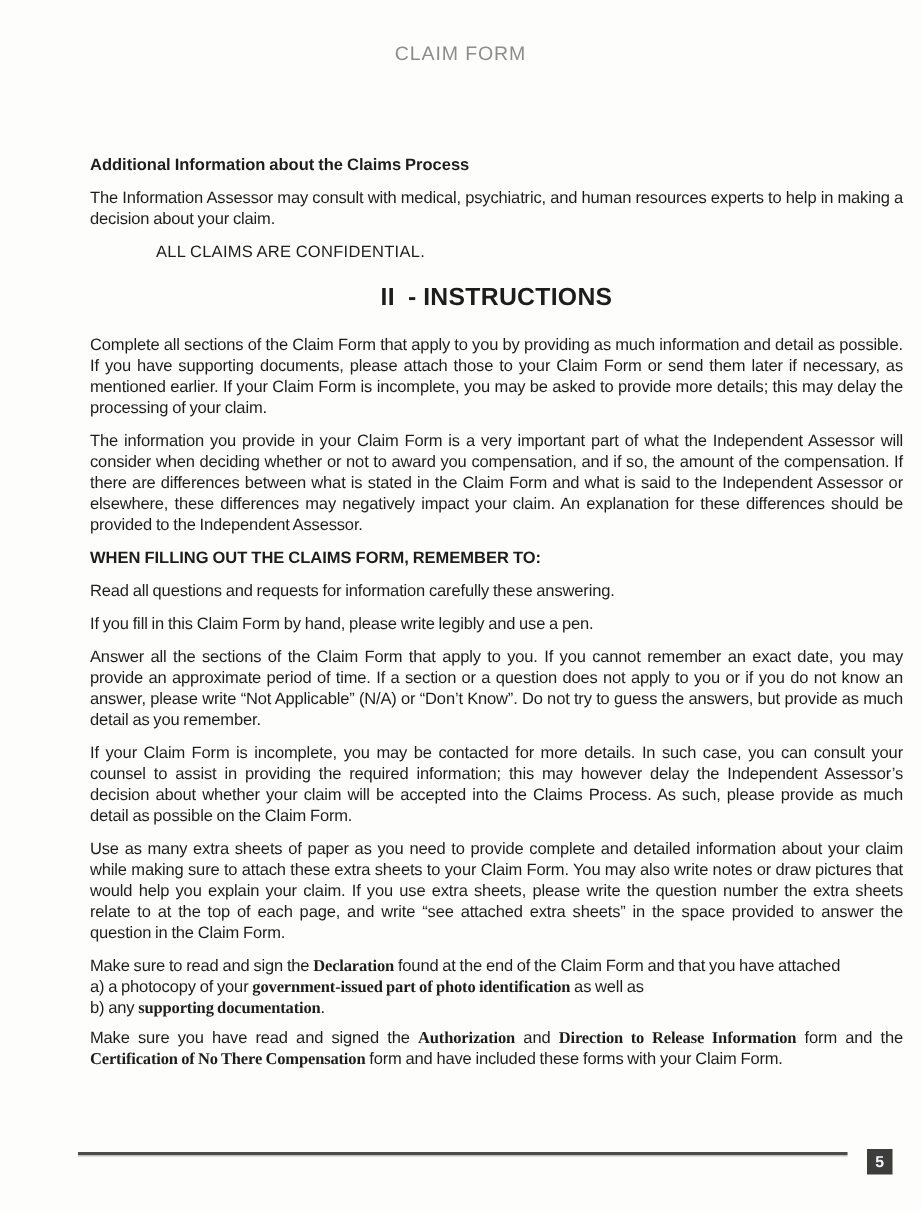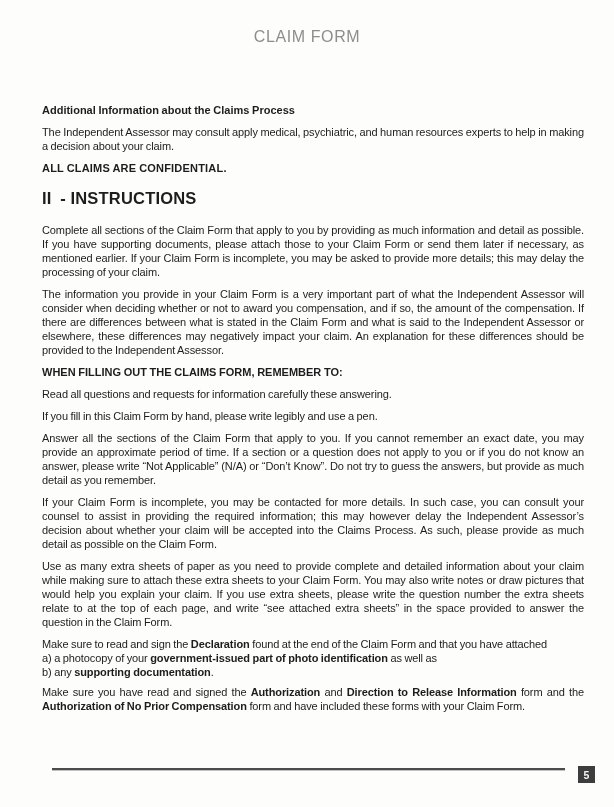--- a/index.html
+++ b/index.html
@@ -16,46 +16,47 @@
     color: #1d1d1d;
     overflow: hidden;
   }
   .doc-header {
     position: absolute;
     top: 28px;
     left: 0;
     right: 0;
     text-align: center;
     color: #8d8d8d;
-    font-size: 16px;
+    font-size: 13px;
     letter-spacing: 0.6px;
   }
   .content {
     position: absolute;
     top: 103px;
-    left: 42px;
+    left: 60px;
     width: 542px;
     font-size: 11px;
     line-height: 14px;
     letter-spacing: -0.1px;
     word-spacing: -0.4px;
   }
   .blk { margin: 0 0 8px 0; }
   p.just { text-align: justify; }
   .h-sub { font-weight: bold; letter-spacing: 0; }
-  .p-bold { font-weight: bold; letter-spacing: 0.2px; }
+  .p-bold { font-weight: normal; letter-spacing: 0.2px; margin-left: 44px; }
   .h-main {
     font-size: 16.5px;
     font-weight: bold;
     line-height: 20px;
     margin: 13px 0 15px 0;
     letter-spacing: 0.2px;
+    text-align: center;
   }
   .tight { margin-bottom: 6px; }
-  .blk b { font-weight: bold; }
+  .blk b { font-weight: bold; font-family: Liberation Serif, serif; }
   .footer {
     position: absolute;
     left: 52px;
     right: 19px;
     top: 766px;
     display: flex;
     align-items: flex-start;
   }
   .rule {
     flex: 1;
@@ -81,33 +82,33 @@
 <body>
 
 <div class="page">
 
   <div class="doc-header">
     <span>CLAIM FORM</span>
   </div>
 
   <div class="content" id="doc-content">
       <p class="blk h-sub">Additional Information about the Claims Process</p>
-      <p class="blk just">The Independent Assessor may consult apply medical, psychiatric, and human resources experts to help in making a decision about your claim.</p>
+      <p class="blk just">The Information Assessor may consult with medical, psychiatric, and human resources experts to help in making a decision about your claim.</p>
       <p class="blk p-bold">ALL CLAIMS ARE CONFIDENTIAL.</p>
       <p class="blk h-main">II&nbsp; - INSTRUCTIONS</p>
       <p class="blk just">Complete all sections of the Claim Form that apply to you by providing as much information and detail as possible. If you have supporting documents, please attach those to your Claim Form or send them later if necessary, as mentioned earlier. If your Claim Form is incomplete, you may be asked to provide more details; this may delay the processing of your claim.</p>
       <p class="blk just">The information you provide in your Claim Form is a very important part of what the Independent Assessor will consider when deciding whether or not to award you compensation, and if so, the amount of the compensation. If there are differences between what is stated in the Claim Form and what is said to the Independent Assessor or elsewhere, these differences may negatively impact your claim. An explanation for these differences should be provided to the Independent Assessor.</p>
       <p class="blk h-sub">WHEN FILLING OUT THE CLAIMS FORM, REMEMBER TO:</p>
       <p class="blk">Read all questions and requests for information carefully these answering.</p>
       <p class="blk">If you fill in this Claim Form by hand, please write legibly and use a pen.</p>
       <p class="blk just">Answer all the sections of the Claim Form that apply to you. If you cannot remember an exact date, you may provide an approximate period of time. If a section or a question does not apply to you or if you do not know an answer, please write “Not Applicable” (N/A) or “Don’t Know”. Do not try to guess the answers, but provide as much detail as you remember.</p>
       <p class="blk just">If your Claim Form is incomplete, you may be contacted for more details. In such case, you can consult your counsel to assist in providing the required information; this may however delay the Independent Assessor’s decision about whether your claim will be accepted into the Claims Process. As such, please provide as much detail as possible on the Claim Form.</p>
       <p class="blk just">Use as many extra sheets of paper as you need to provide complete and detailed information about your claim while making sure to attach these extra sheets to your Claim Form. You may also write notes or draw pictures that would help you explain your claim. If you use extra sheets, please write the question number the extra sheets relate to at the top of each page, and write “see attached extra sheets” in the space provided to answer the question in the Claim Form.</p>
       <p class="blk tight">Make sure to read and sign the <b>Declaration</b> found at the end of the Claim Form and that you have attached<br>a) a photocopy of your <b>government-issued part of photo identification</b> as well as<br>b) any <b>supporting documentation</b>.</p>
-      <p class="blk just">Make sure you have read and signed the <b>Authorization</b> and <b>Direction to Release Information</b> form and the <b>Authorization of No Prior Compensation</b> form and have included these forms with your Claim Form.</p>
+      <p class="blk just">Make sure you have read and signed the <b>Authorization</b> and <b>Direction to Release Information</b> form and the <b>Certification of No There Compensation</b> form and have included these forms with your Claim Form.</p>
     </div>
 
   <div class="footer">
     <div class="rule"></div>
     <div class="page-num">
       <span>5</span>
     </div>
   </div>
 
 </div>

